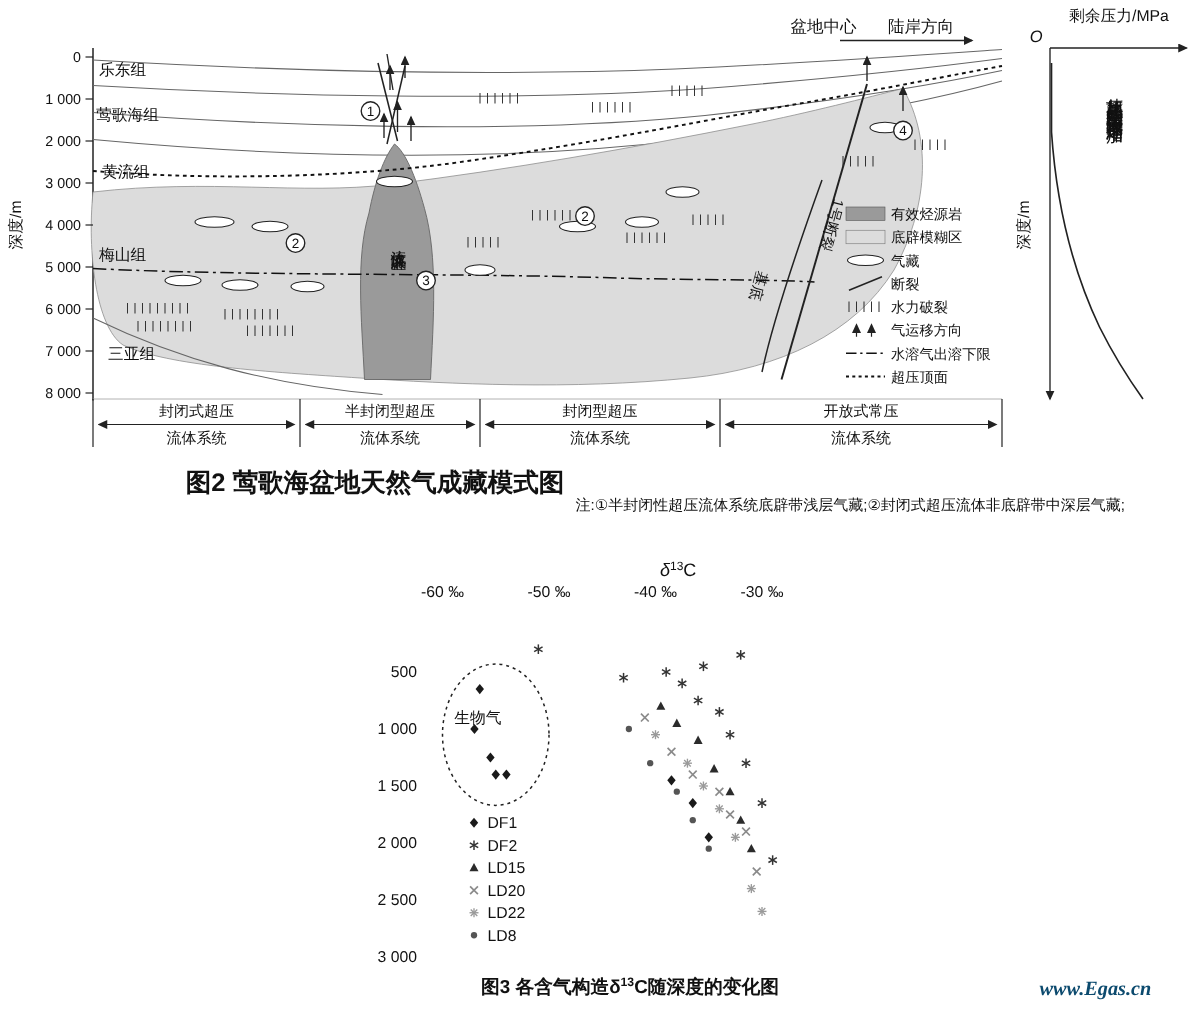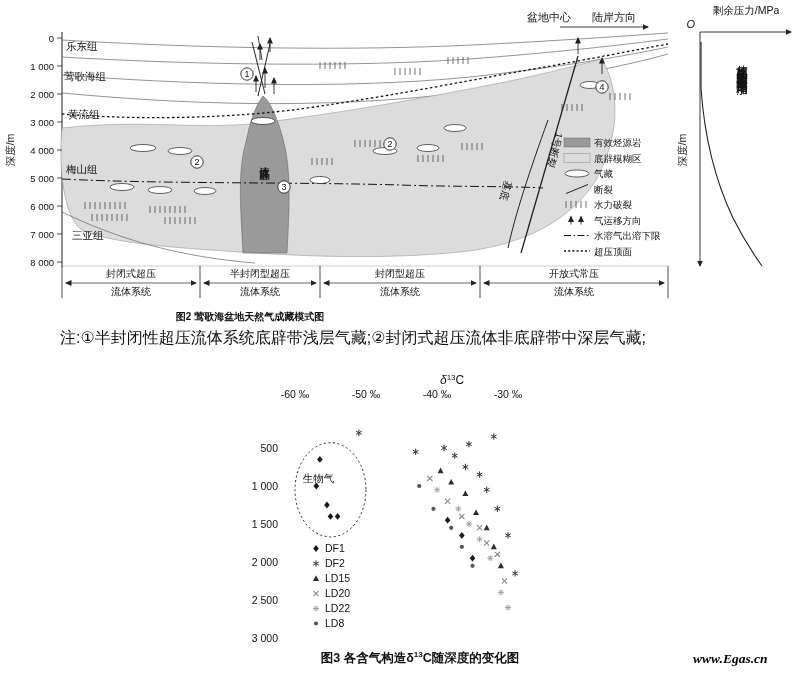--- a/index.html
+++ b/index.html
@@ -5,24 +5,24 @@
   html,body{margin:0;padding:0;background:#fff;}
   #root{position:relative;width:800px;height:676px;background:#fff;overflow:hidden;
         font-family:"Liberation Sans","DejaVu Sans",sans-serif;color:#111;}
   svg{position:absolute;left:0;top:0;}
   svg text{font-family:"Liberation Sans","DejaVu Sans",sans-serif;fill:#111;}
   .vtext{position:absolute;writing-mode:vertical-rl;text-orientation:upright;
          font-size:10.5px;letter-spacing:1px;color:#111;}
   .vnote{position:absolute;writing-mode:vertical-lr;text-orientation:upright;
          font-size:11.5px;line-height:15px;letter-spacing:1px;color:#111;
          height:78px;left:734px;top:56px;}
-  .cap{position:absolute;font-weight:bold;text-align:center;font-size:10px;}
-  .notes{position:absolute;left:60px;top:330px;width:690px;text-align:left;
-         font-size:16px;line-height:15px;}
-  .wm{position:absolute;left:693px;top:651px;color:#000000;font-style:italic;font-weight:bold;
+  .cap{position:absolute;font-weight:bold;text-align:center;font-size:17px;}
+  .notes{position:absolute;left:60px;top:330px;width:690px;text-align:right;
+         font-size:10px;line-height:15px;}
+  .wm{position:absolute;left:693px;top:651px;color:#0c4a6e;font-style:italic;font-weight:bold;
       font-size:13.5px;font-family:"Liberation Serif","DejaVu Serif",serif;}
   sup{font-size:0.65em;}
 </style>
 </head>
 <body>
 
 <div id="root">
 
   <svg id="fig2-svg" width="800" height="312" viewBox="0 0 800 312">
     <defs>

